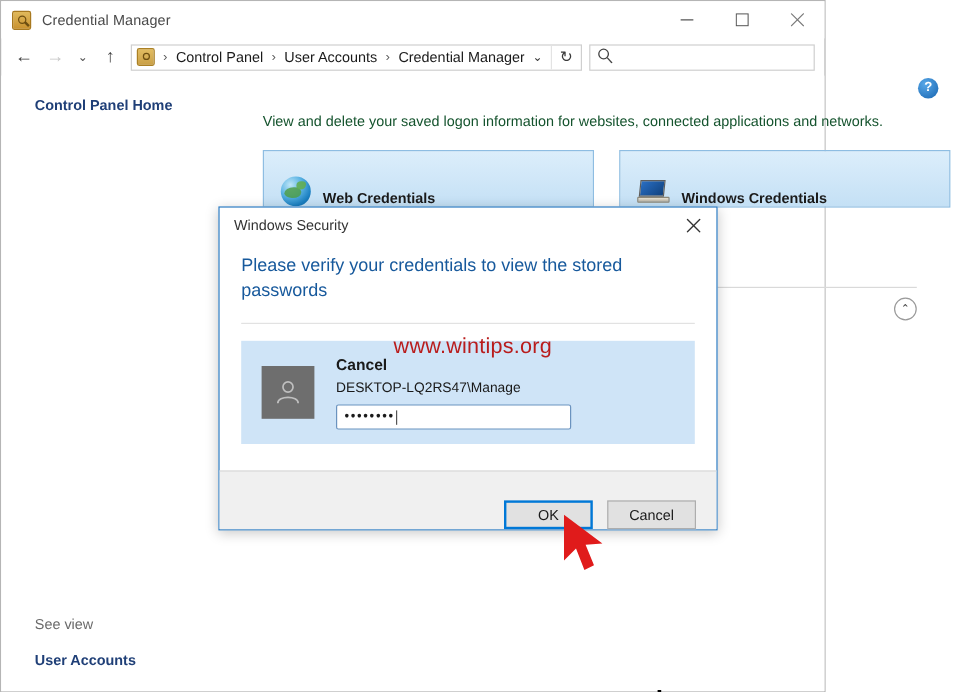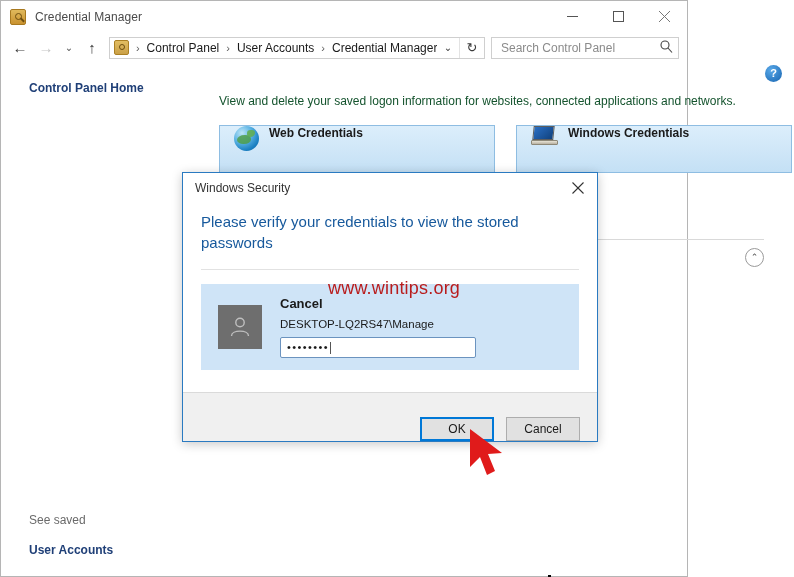--- a/index.html
+++ b/index.html
@@ -265,21 +265,21 @@
     margin-left: 28px;
     margin-top: 17px;
     gap: 21px;
   }
   .cred-card {
     width: 276px;
     height: 48px;
     border: 1px solid #8ebde2;
     background: linear-gradient(#dceefb, #c4e0f5);
     display: flex;
-    align-items: flex-start;
+    align-items: flex-end;
     box-sizing: border-box;
     padding-left: 14px;
   }
   .card-label {
     font-size: 12px;
     font-weight: bold;
     color: #1a1a1a;
     margin-left: 10px;
   }
   .globe-icon {
@@ -562,36 +562,35 @@
         <span class="crumb-sep">›</span>
         <span class="crumb">User Accounts</span>
         <span class="crumb-sep">›</span>
         <span class="crumb">Credential Manager</span>
       </div>
       <div class="addr-chevron">⌄</div>
       <div class="addr-refresh">↻</div>
     </div>
 
     <div class="searchbox">
-      <input type="text" placeholder="Search Control Panel" style="">
       <div class="search-icon">
         <svg width="13" height="13" viewBox="0 0 13 13">
             <circle cx="5" cy="5" r="4" fill="none" stroke="#444" stroke-width="1.1"></circle>
             <line x1="8" y1="8" x2="12" y2="12.5" stroke="#444" stroke-width="1.1"></line>
           </svg>
       </div>
     </div>
   </div>
 
   <div class="content-area">
 
     <div class="left-pane">
       <div class="cp-home">Control Panel Home</div>
       <div class="see-also-wrap">
-        <div class="see-also">See saved</div>
+        <div class="see-also">See view</div>
         <div class="see-also-link">User Accounts</div>
       </div>
     </div>
 
     <div class="right-pane">
       <div class="help-btn">?</div>
       <div class="page-sub">View and delete your saved logon information for websites, connected applications and networks.</div>
 
       <div class="cards">
         <div class="cred-card">

